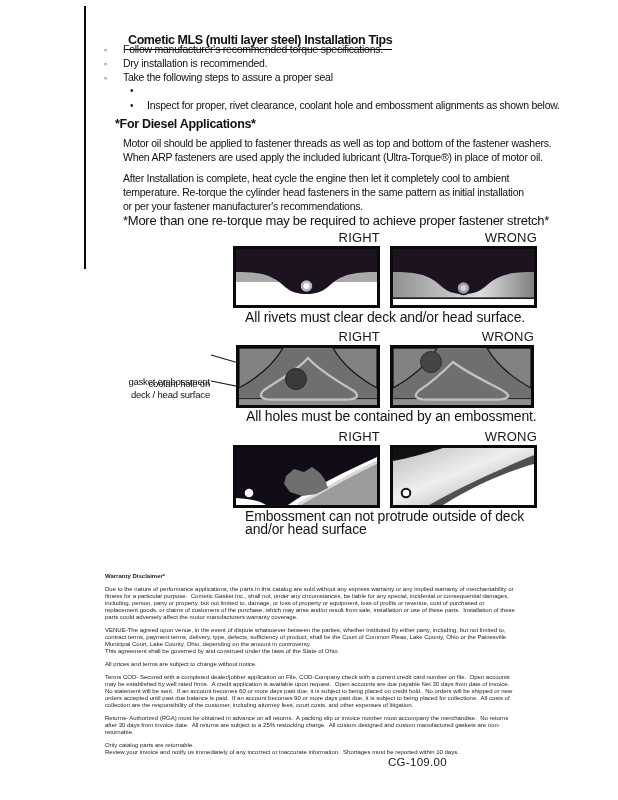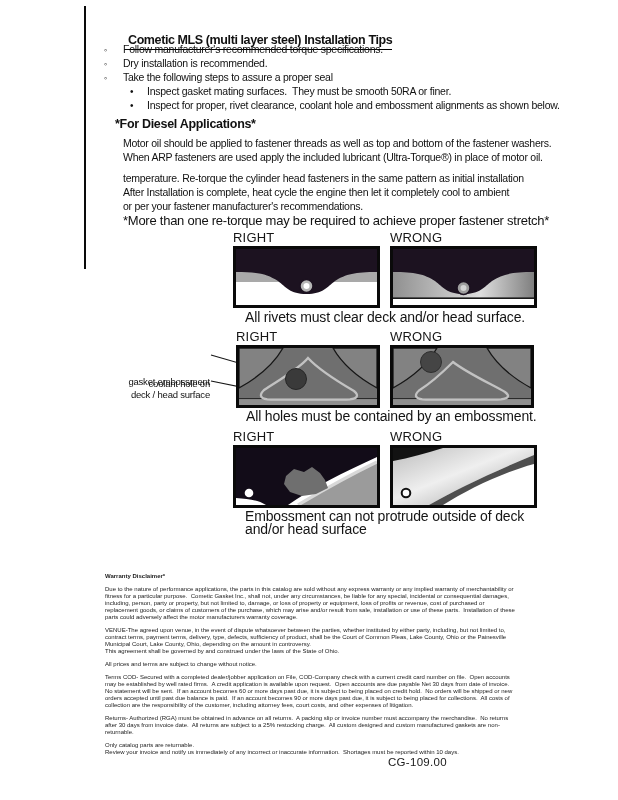--- a/index.html
+++ b/index.html
@@ -20,21 +20,21 @@
   .b-row.sub{margin-left:26px;}
   .b-glyph{width:11px;flex:0 0 11px;font-size:9px;}
   .b-row.sub .b-glyph{width:9px;flex:0 0 9px;font-size:10px;}
   
   #diesel-h{left:115px;top:117px;margin:0;font-size:12.5px;font-weight:bold;letter-spacing:-0.3px;}
   .para{font-size:10.5px;line-height:14px;letter-spacing:-0.25px;}
   #para1{left:115px;top:136px;}
   #para2{left:115px;top:171px;}
   #note{left:115px;top:213px;font-size:13px;letter-spacing:-0.25px;text-align:center;}
   
-  .rw-label{width:147px;text-align:left;font-size:13px;letter-spacing:0.2px;color:#161616;}
+  .rw-label{width:147px;text-align:right;font-size:13px;letter-spacing:0.2px;color:#161616;}
   .cap{font-size:14px;letter-spacing:-0.15px;color:#141414;line-height:12.5px;}
   .fig{border:3px solid #0a0a0a;background:#fff;}
   .fig svg{display:block;}
   
   #r1-right{left:233px;top:230px;} #r1-wrong{left:390px;top:230px;}
   #r1-img-right{left:233px;top:246px;} #r1-img-wrong{left:390px;top:246px;}
   #cap1{left:237px;top:311px;}
   #r2-right{left:236px;top:329px;width:144px;} #r2-wrong{left:390px;top:329px;width:144px;}
   #r2-img-right{left:236px;top:345px;} #r2-img-wrong{left:390px;top:345px;}
   #cap2{left:238px;top:410px;}
@@ -68,38 +68,37 @@
   <div class="b-row">
     <span class="b-glyph">◦</span>
     <span class="tline">Dry installation is recommended.</span>
   </div>
   <div class="b-row">
     <span class="b-glyph">◦</span>
     <span class="tline">Take the following steps to assure a proper seal</span>
   </div>
   <div class="b-row sub">
     <span class="b-glyph">•</span>
-    <span class="tline">Inspect gasket mating surfaces.  They must be smooth 50RA or finer.</span>
   </div>
   <div class="b-row sub">
     <span class="b-glyph">•</span>
     <span class="tline">Inspect for proper, rivet clearance, coolant hole and embossment alignments as shown below.</span>
   </div>
 </div>
 
 <h2 id="diesel-h" class="abs">*For Diesel Applications*</h2>
 
 <div id="para1" class="abs para">
   <div class="tline">Motor oil should be applied to fastener threads as well as top and bottom of the fastener washers.</div>
   <div class="tline">When ARP fasteners are used apply the included lubricant (Ultra-Torque®) in place of motor oil.</div>
 </div>
 
 <div id="para2" class="abs para">
+  <div class="tline">After Installation is complete, heat cycle the engine then let it completely cool to ambient</div>
   <div class="tline">temperature. Re-torque the cylinder head fasteners in the same pattern as initial installation</div>
-  <div class="tline">After Installation is complete, heat cycle the engine then let it completely cool to ambient</div>
   <div class="tline">or per your fastener manufacturer's recommendations.</div>
 </div>
 
 <div id="note" class="abs tline">*More than one re-torque may be required to achieve proper fastener stretch*</div>
 
 <div id="r1-right" class="abs rw-label">RIGHT</div>
 <div id="r1-wrong" class="abs rw-label">WRONG</div>
 
 <div id="r1-img-right" class="abs fig">
   <svg width="141" height="56" viewBox="0 0 141 56">

